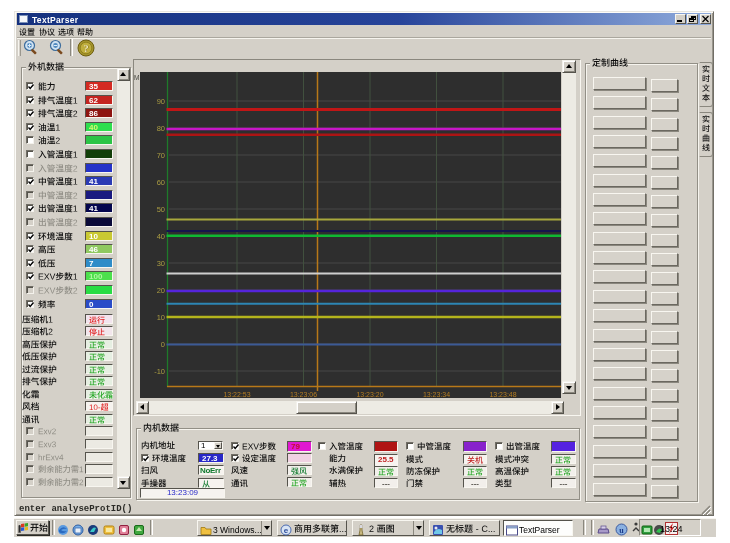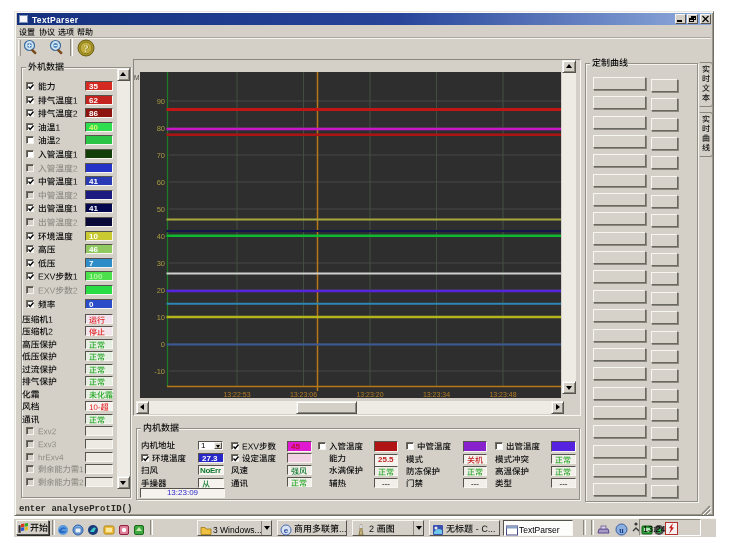--- a/index.html
+++ b/index.html
@@ -712,21 +712,21 @@
     <use href="#q5ea6" transform="translate(25.5 7.4) scale(0.0085)"></use>
   </svg>
 <svg class="a" style="left:231px;top:466px;" width="18" height="11" viewBox="0 0 18 11" fill="#101010">
     <use href="#q98ce" transform="translate(0 7.4) scale(0.0085)"></use>
     <use href="#q901f" transform="translate(8.5 7.4) scale(0.0085)"></use>
   </svg>
 <svg class="a" style="left:231px;top:479px;" width="18" height="11" viewBox="0 0 18 11" fill="#101010">
     <use href="#q901a" transform="translate(0 7.4) scale(0.0085)"></use>
     <use href="#q8baf" transform="translate(8.5 7.4) scale(0.0085)"></use>
   </svg>
-<div class="vb vl" style="left:287px;top:441px;width:25px;height:11px;background:#e018d0;color:#c01030">45</div>
+<div class="vb vl" style="left:287px;top:441px;width:25px;height:11px;background:#e018d0;color:#c01030">79</div>
 <div class="vb vl" style="left:287px;top:453px;width:25px;height:10px;background:#f0d2e2;color:#000"></div>
 <div class="vb vl" style="left:287px;top:465px;width:25px;height:10px;background:#f2efeb;color:#117a2e"></div>
 <svg class="a" style="left:290.5px;top:466.5px;" width="17" height="11" viewBox="0 0 17 11" fill="#117a2e">
     <use href="#q5f3a" transform="translate(0 7.0) scale(0.008)"></use>
     <use href="#q98ce" transform="translate(8.0 7.0) scale(0.008)"></use>
   </svg>
 <div class="vb vl" style="left:287px;top:477px;width:25px;height:10px;background:#f2efeb;color:#1fa41f"></div>
 <svg class="a" style="left:290.5px;top:478.5px;" width="17" height="11" viewBox="0 0 17 11" fill="#1fa41f">
     <use href="#q6b63" transform="translate(0 7.0) scale(0.008)"></use>
     <use href="#q5e38" transform="translate(8.0 7.0) scale(0.008)"></use>
@@ -953,12 +953,12 @@
       <rect x="3" y="4" width="6" height="4" fill="#b0e8b0"></rect>
     </svg></div>
 <div class="a" style="left:653px;top:522px"><svg width="12" height="12">
       <circle cx="6" cy="6" r="5" fill="#4a4a4a"></circle>
       <path d="M3 8 Q6 2 9 6 L7 9 Z" fill="#30c050"></path>
     </svg></div>
 <div class="a" style="left:665px;top:521px"><svg width="13" height="13">
       <rect x="0.5" y="0.5" width="12" height="12" fill="#f8f0f0" stroke="#b03030"></rect>
       <path d="M8 1 L4 6 L6 6.5 L4 12 L9 5.5 L6.8 5.2 Z" fill="#c82020"></path>
     </svg></div>
-<div class="a" style="left:643px;top:524px;font-size:9px;color:#000">13:24</div>
+<div class="a" style="left:660px;top:524px;font-size:9px;color:#000">13:24</div>
 </body></html>

